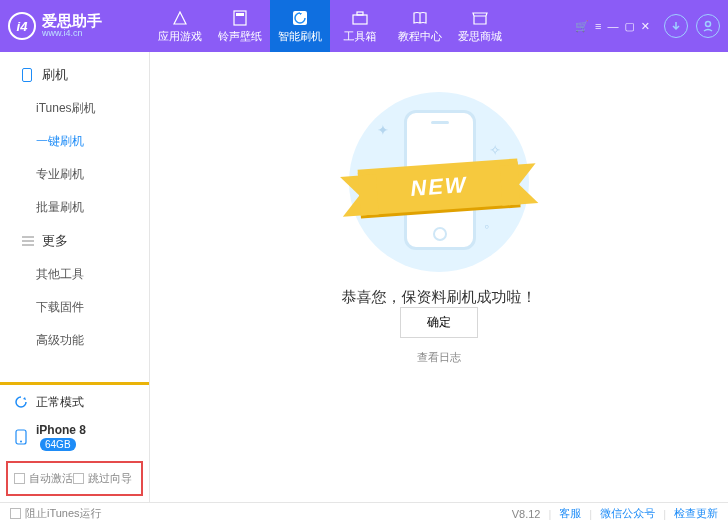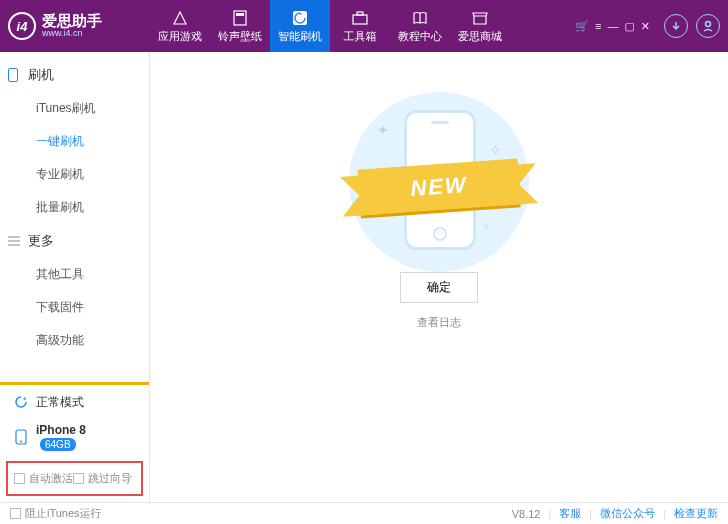--- a/index.html
+++ b/index.html
@@ -1,38 +1,38 @@
 <!DOCTYPE html>
 <html><head>
 <meta charset="utf-8">
 <style>
 * { margin: 0; padding: 0; box-sizing: border-box; font-family: "Microsoft YaHei", Arial, sans-serif; }
 body { width: 728px; height: 524px; background: #fff; overflow: hidden; font-size: 12px; color: #333; }
 
-.header { height: 52px; background: #701a75; display: flex; align-items: center; padding: 0 8px; justify-content: center; }
+.header { height: 52px; background: #8b5cf6; display: flex; align-items: center; padding: 0 8px; justify-content: center; }
 .logo-wrap { display: flex; align-items: center; width: 142px; }
 .logo-circle { width: 28px; height: 28px; border-radius: 50%; border: 2px solid #fff; display: flex; align-items: center; justify-content: center; color: #fff; font-size: 13px; font-weight: bold; font-style: italic; }
 .logo-text { margin-left: 6px; color: #fff; }
 .logo-text .cn { font-size: 15px; font-weight: 600; line-height: 1.1; }
 .logo-text .en { font-size: 9px; color: #bfe0ff; line-height: 1.1; }
 .navbar { display: flex; height: 100%; }
 .nav-item { width: 60px; height: 100%; display: flex; flex-direction: column; align-items: center; justify-content: center; color: #fff; cursor: pointer; font-size: 11px; }
 .nav-item.active { background: #0f6fe0; }
 .nav-item .ico { width: 18px; height: 18px; margin-bottom: 2px; display: flex; align-items: center; justify-content: center; }
 .nav-item svg { fill: #fff; }
 .header-right { margin-left: auto; display: flex; align-items: center; gap: 8px; color: #fff; }
 .sys-icons { display: flex; gap: 6px; font-size: 11px; margin-right: 6px; }
 .sys-icons span { cursor: pointer; opacity: 0.9; }
 .circ-btn { width: 24px; height: 24px; border: 1.5px solid #9fd0ff; border-radius: 50%; display: flex; align-items: center; justify-content: center; cursor: pointer; }
 .circ-btn svg { stroke: #9fd0ff; fill: none; stroke-width: 1.5; }
 
 .body-wrap { display: flex; height: 450px; }
 .sidebar { width: 150px; border-right: 1px solid #e5e5e5; display: flex; flex-direction: column; }
 .side-scroll { flex: 1; overflow: auto; padding-top: 6px; }
-.side-head { display: flex; align-items: center; padding: 8px 8px; font-size: 13px; color: #333; }
+.side-head { display: flex; align-items: center; padding: 8px 22px; font-size: 13px; color: #333; }
 .side-head .mico { width: 14px; height: 14px; margin-right: 6px; display: flex; align-items: center; }
 .side-sub { padding: 8px 12px 8px 36px; font-size: 12px; color: #555; cursor: pointer; }
 .side-sub.active { color: #1e8cf7; }
 .side-panel { border-top: 3px solid #eab308; padding: 8px 12px; display: flex; align-items: center; font-size: 12px; }
 .side-panel .pic { width: 18px; height: 18px; margin-right: 6px; display: flex; align-items: center; justify-content: center; }
 .badge { background: #1e8cf7; color: #fff; font-size: 10px; padding: 1px 5px; border-radius: 6px; margin-left: 4px; }
 .red-box { border: 2px solid #e54b4b; margin: 2px 6px 6px 6px; padding: 8px 6px; display: flex; align-items: center; font-size: 11px; color: #888; }
 .chk { width: 11px; height: 11px; border: 1px solid #bbb; display: inline-block; margin-right: 4px; vertical-align: -2px; }
 
 .main { flex: 1; display: flex; flex-direction: column; align-items: center; padding-top: 40px; }
@@ -201,20 +201,21 @@
 
   <div class="main">
     <div class="illust">
       <div class="bg-circle"></div>
       <span class="spark s1">✦</span>
       <span class="spark s2">✧</span>
       <span class="spark s3">◦</span>
       <div class="phone"></div>
       <div class="ribbon">NEW</div>
     </div>
+    <div class="msg">恭喜您，保资料刷机成功啦！</div>
     <button class="ok-btn">确定</button>
     <div class="log-link">查看日志</div>
   </div>
 </div>
 
 <div class="footer">
   <label><span class="chk"></span><span>阻止iTunes运行</span></label>
   <div class="footer-right">
     <span class="g">V8.12</span>
     <span class="sep">|</span>

